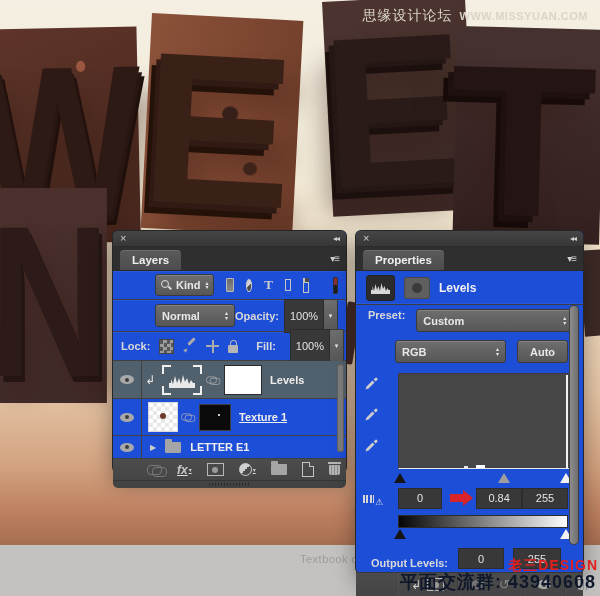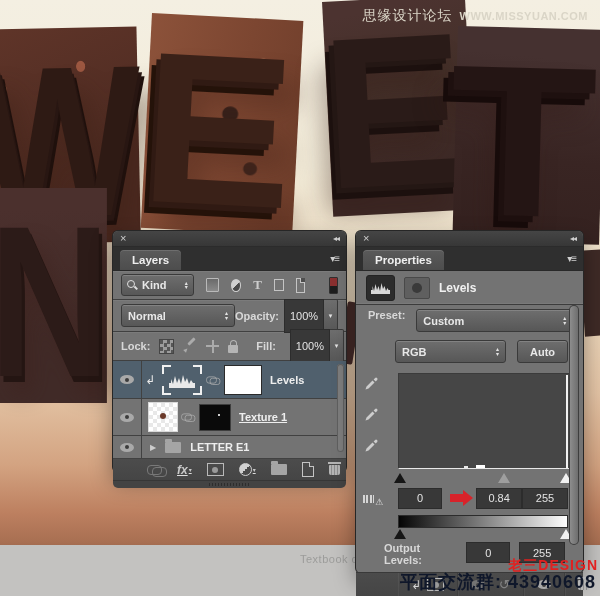--- a/index.html
+++ b/index.html
@@ -43,40 +43,40 @@
   .frag-gap{left:343px;top:302px;width:14px;height:62px;background:#4a2e2c;transform:rotate(9deg);border-radius:2px;}
   .frag-right{left:582px;top:250px;width:22px;height:86px;background:#3e2a26;transform:rotate(-4deg);}
   
   .wm-top{position:absolute;top:7px;right:12px;z-index:3;display:flex;align-items:baseline;gap:7px;color:#dad5c7;}
   .wm-site{font-size:14px;letter-spacing:1px;}
   .wm-url{font-size:11px;font-weight:bold;letter-spacing:.5px;}
   .txt-textbook{position:absolute;left:300px;top:553px;z-index:3;font-size:11px;color:#9c9c9a;letter-spacing:.5px;}
   .txt-designer{position:absolute;right:2px;top:557px;z-index:20;font-size:14px;font-weight:bold;color:#e2201f;letter-spacing:1px;margin-left:12px;}
   .txt-group{position:absolute;right:4px;top:570px;z-index:20;font-size:18px;font-weight:bold;color:#0f172a;letter-spacing:1px;}
   
-  .panel{position:absolute;z-index:10;background:#737373;border-radius:5px;
+  .panel{position:absolute;z-index:10;background:#1d4ed8;border-radius:5px;
     box-shadow:0 0 0 1px #262626,0 10px 22px rgba(0,0,0,.4);font-size:11px;color:#dcdcdc;}
   .p-head{height:15px;display:flex;align-items:center;justify-content:space-between;padding:0 7px;
     background:linear-gradient(#454545,#373737);border-radius:5px 5px 0 0;border-bottom:1px solid #2b2b2b;}
   .i-close{color:#cfcfcf;font-size:11px;line-height:9px;cursor:default;}
   .i-close::before{content:"×";}
   .i-collapse{color:#cfcfcf;font-size:8px;letter-spacing:-1px;}
   .i-collapse::before{content:"◂◂";}
   .p-tabs{height:23px;background:#2f2f2f;display:flex;align-items:flex-end;position:relative;border-bottom:1px solid #292929;}
   .tab{height:20px;display:flex;align-items:center;padding:0 12px;margin-left:7px;
     background:linear-gradient(#5a5a5a,#4d4d4d);border-radius:4px 4px 0 0;font-weight:bold;font-size:11.5px;color:#efefef;
     box-shadow:inset 0 1px 0 rgba(255,255,255,.12);}
   .i-panelmenu{position:absolute;right:7px;top:6px;color:#d0d0d0;font-size:10px;}
   .i-panelmenu::before{content:"▾≡";letter-spacing:-1px;}
   .updn{margin-left:auto;display:flex;flex-direction:column;align-items:center;color:#e3e3e3;font-size:6px;line-height:4.5px;}
   .updn::before{content:"▴";}
   .updn::after{content:"▾";}
   .dd{display:flex;align-items:center;height:21px;padding:0 6px;gap:4px;
     background:linear-gradient(#6e6e6e,#575757);border:1px solid #3a3a3a;border-radius:3px;
-    box-shadow:inset 0 1px 0 rgba(255,255,255,.15);color:#e8e8e8;font-weight:bold;}
+    box-shadow:inset 0 1px 0 rgba(255,255,255,.15);color:#e8e8e8;font-weight:bold;margin-left:34px;}
   .vwrap{display:flex;height:34px;}
   .vfield{display:flex;align-items:center;justify-content:center;background:#383838;border:1px solid #2c2c2c;
     color:#e3e3e3;padding:0 4px;min-width:30px;}
   .varrow{width:13px;background:linear-gradient(#6e6e6e,#575757);border:1px solid #3a3a3a;border-left:none;
     display:flex;align-items:center;justify-content:center;border-radius:0 2px 2px 0;}
   .varrow::before{content:"▾";font-size:7px;color:#e3e3e3;}
   .lbl{font-weight:bold;color:#d8d8d8;}
   
   .i-eye{width:14px;height:9px;background:#a9a9a9;border-radius:50%;position:relative;display:inline-block;}
   .i-eye::after{content:"";position:absolute;left:5px;top:2.5px;width:4px;height:4px;background:#3c3c3c;border-radius:50%;}
@@ -192,21 +192,21 @@
   .warn-pos{position:absolute;left:7px;top:7px;}
   .f-shadow{width:38px;height:19px;}
   .red-arrow{display:flex;align-items:center;margin:0 3px 0 8px;}
   .red-arrow .shaft{width:13px;height:8px;background:#d8232a;}
   .red-arrow .head{width:0;height:0;border-top:8px solid transparent;border-bottom:8px solid transparent;border-left:10px solid #d8232a;}
   .f-mid{width:40px;height:19px;}
   .f-high{width:40px;height:19px;margin-left:auto;margin-right:15px;}
   .grad-zone{margin-left:42px;width:170px;margin-top:4px;}
   .grad-bar{height:11px;background:linear-gradient(90deg,#050505,#fdfdfd);border:1px solid #2c2c2c;}
   .grad-tris{position:relative;height:11px;margin-top:1px;}
-  .output-row{height:27px;display:flex;align-items:flex-start;padding:0 18px 0 28px;margin-top:2px;}
+  .output-row{height:27px;display:flex;align-items:flex-end;padding:0 18px 0 15px;margin-top:2px;}
   .f-out-low{width:36px;height:19px;margin-left:10px;}
   .f-out-high{width:38px;height:19px;margin-left:9px;}
   .pp-footer{height:23px;display:flex;align-items:center;background:linear-gradient(#4b4b4b,#454545);
     border-top:1px solid #393939;margin-top:3px;}
   .pf-group{display:flex;align-items:center;justify-content:center;gap:14px;align-self:stretch;padding:0 13px;border-left:1px solid #3e3e3e;box-shadow:inset 1px 0 0 rgba(255,255,255,.05);}
   .pf-group.first{border-left:none;margin-left:42px;}
   .pp-scroll{position:absolute;right:4px;top:74px;width:10px;height:240px;background:#3e3e3e;border-radius:5px;}
   .pp-scroll::after{content:"";position:absolute;inset:1px;background:linear-gradient(90deg,#8d8d8d,#6e6e6e);border-radius:4px;}
 </style>
 </head>

